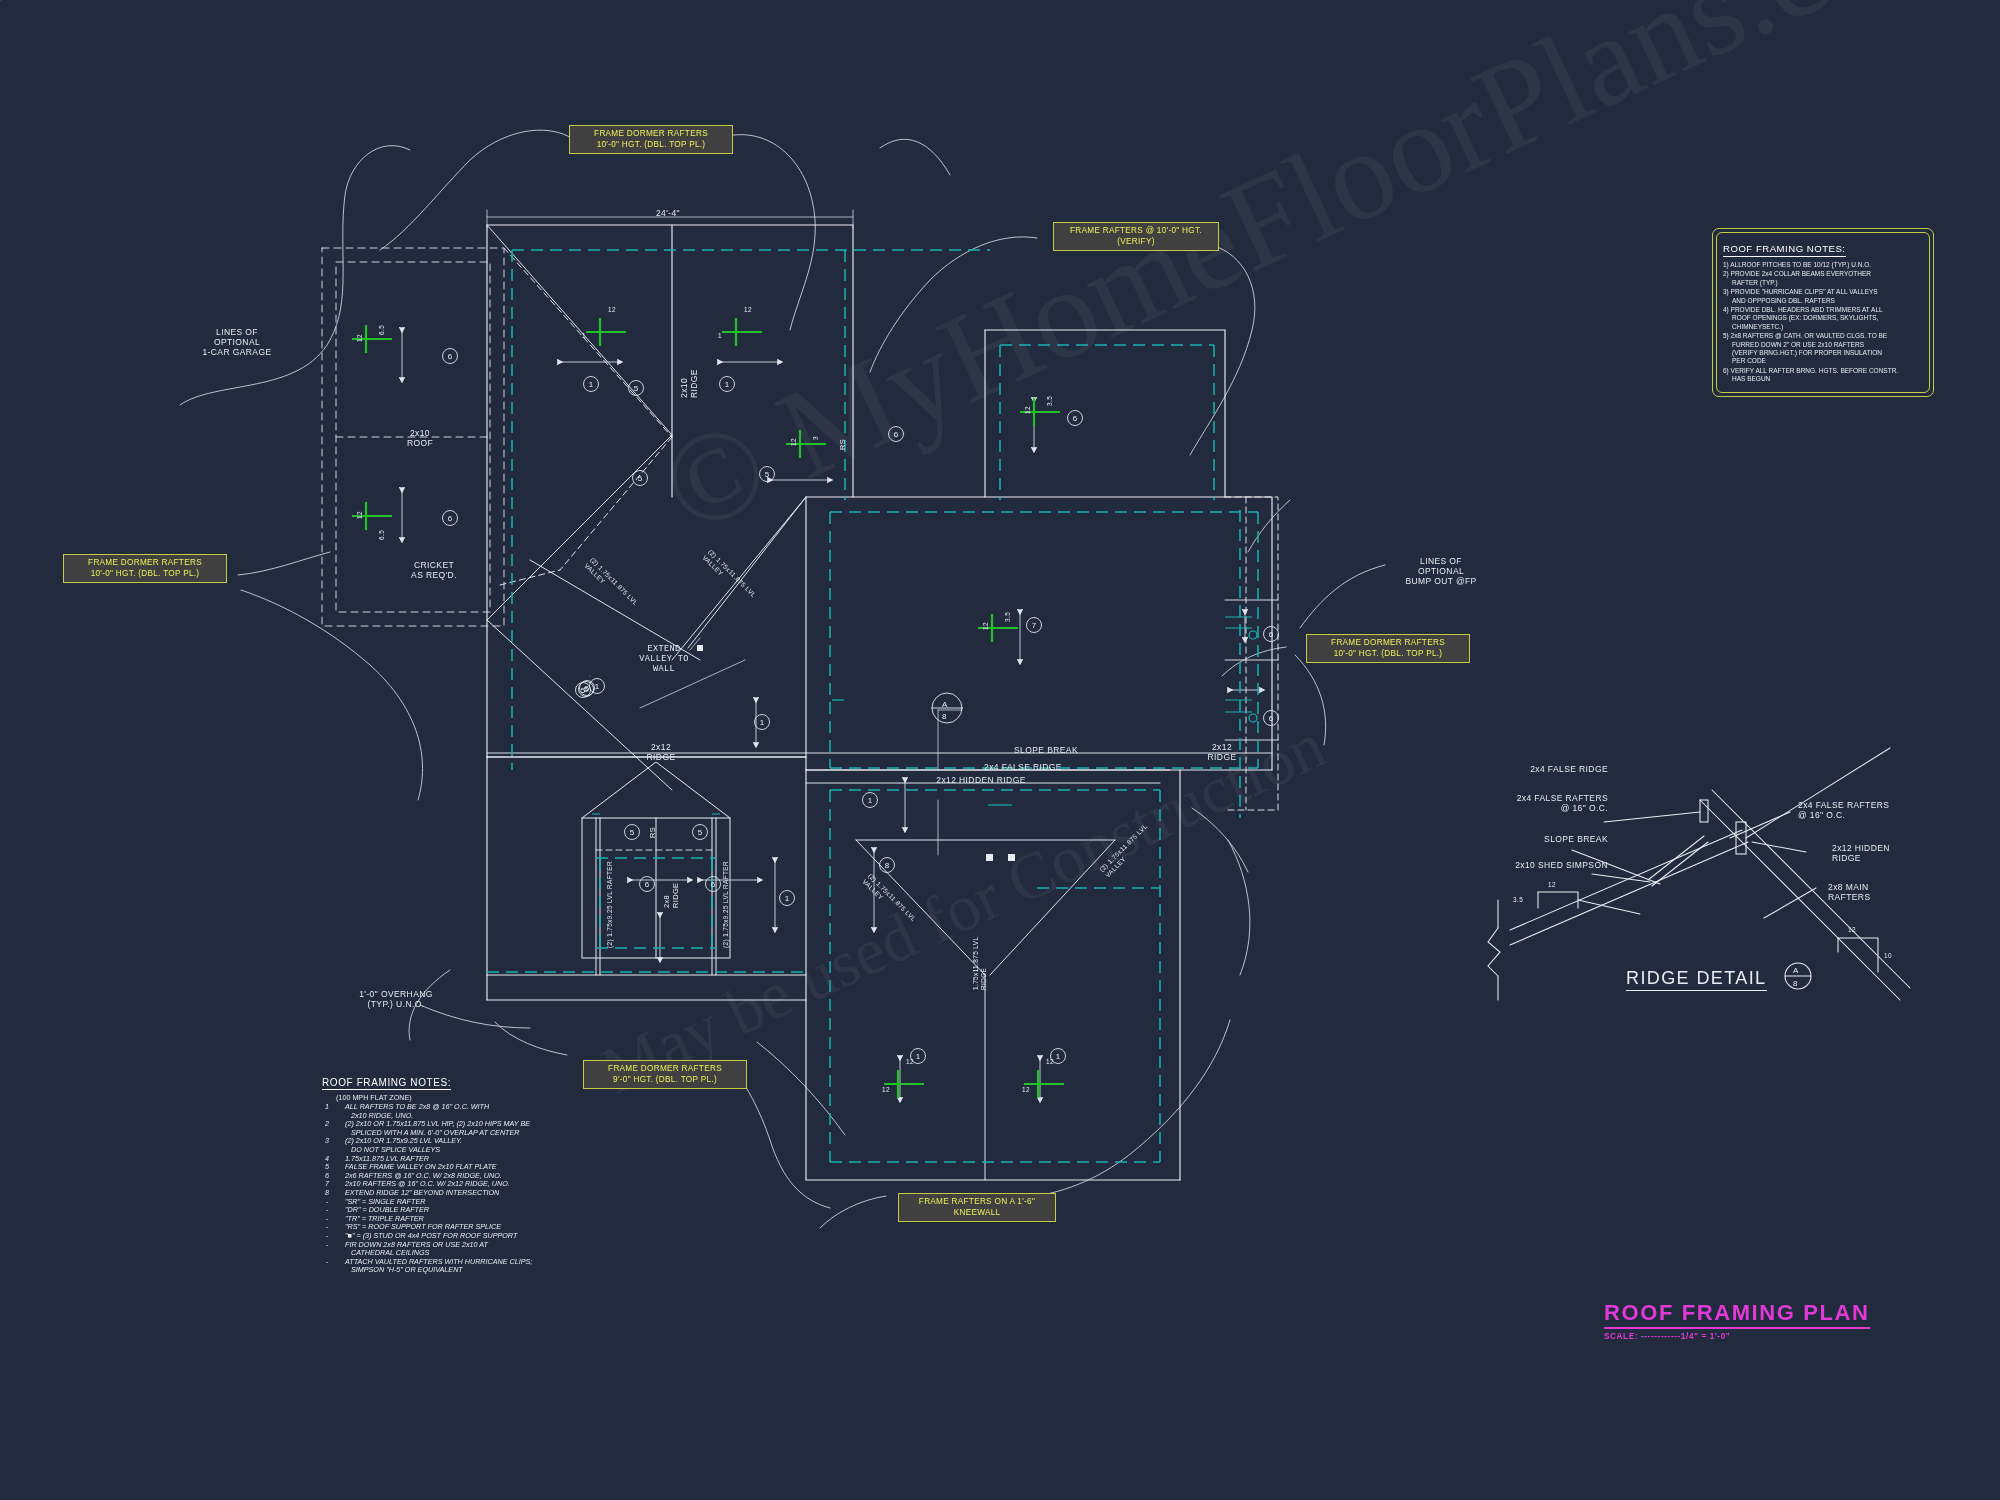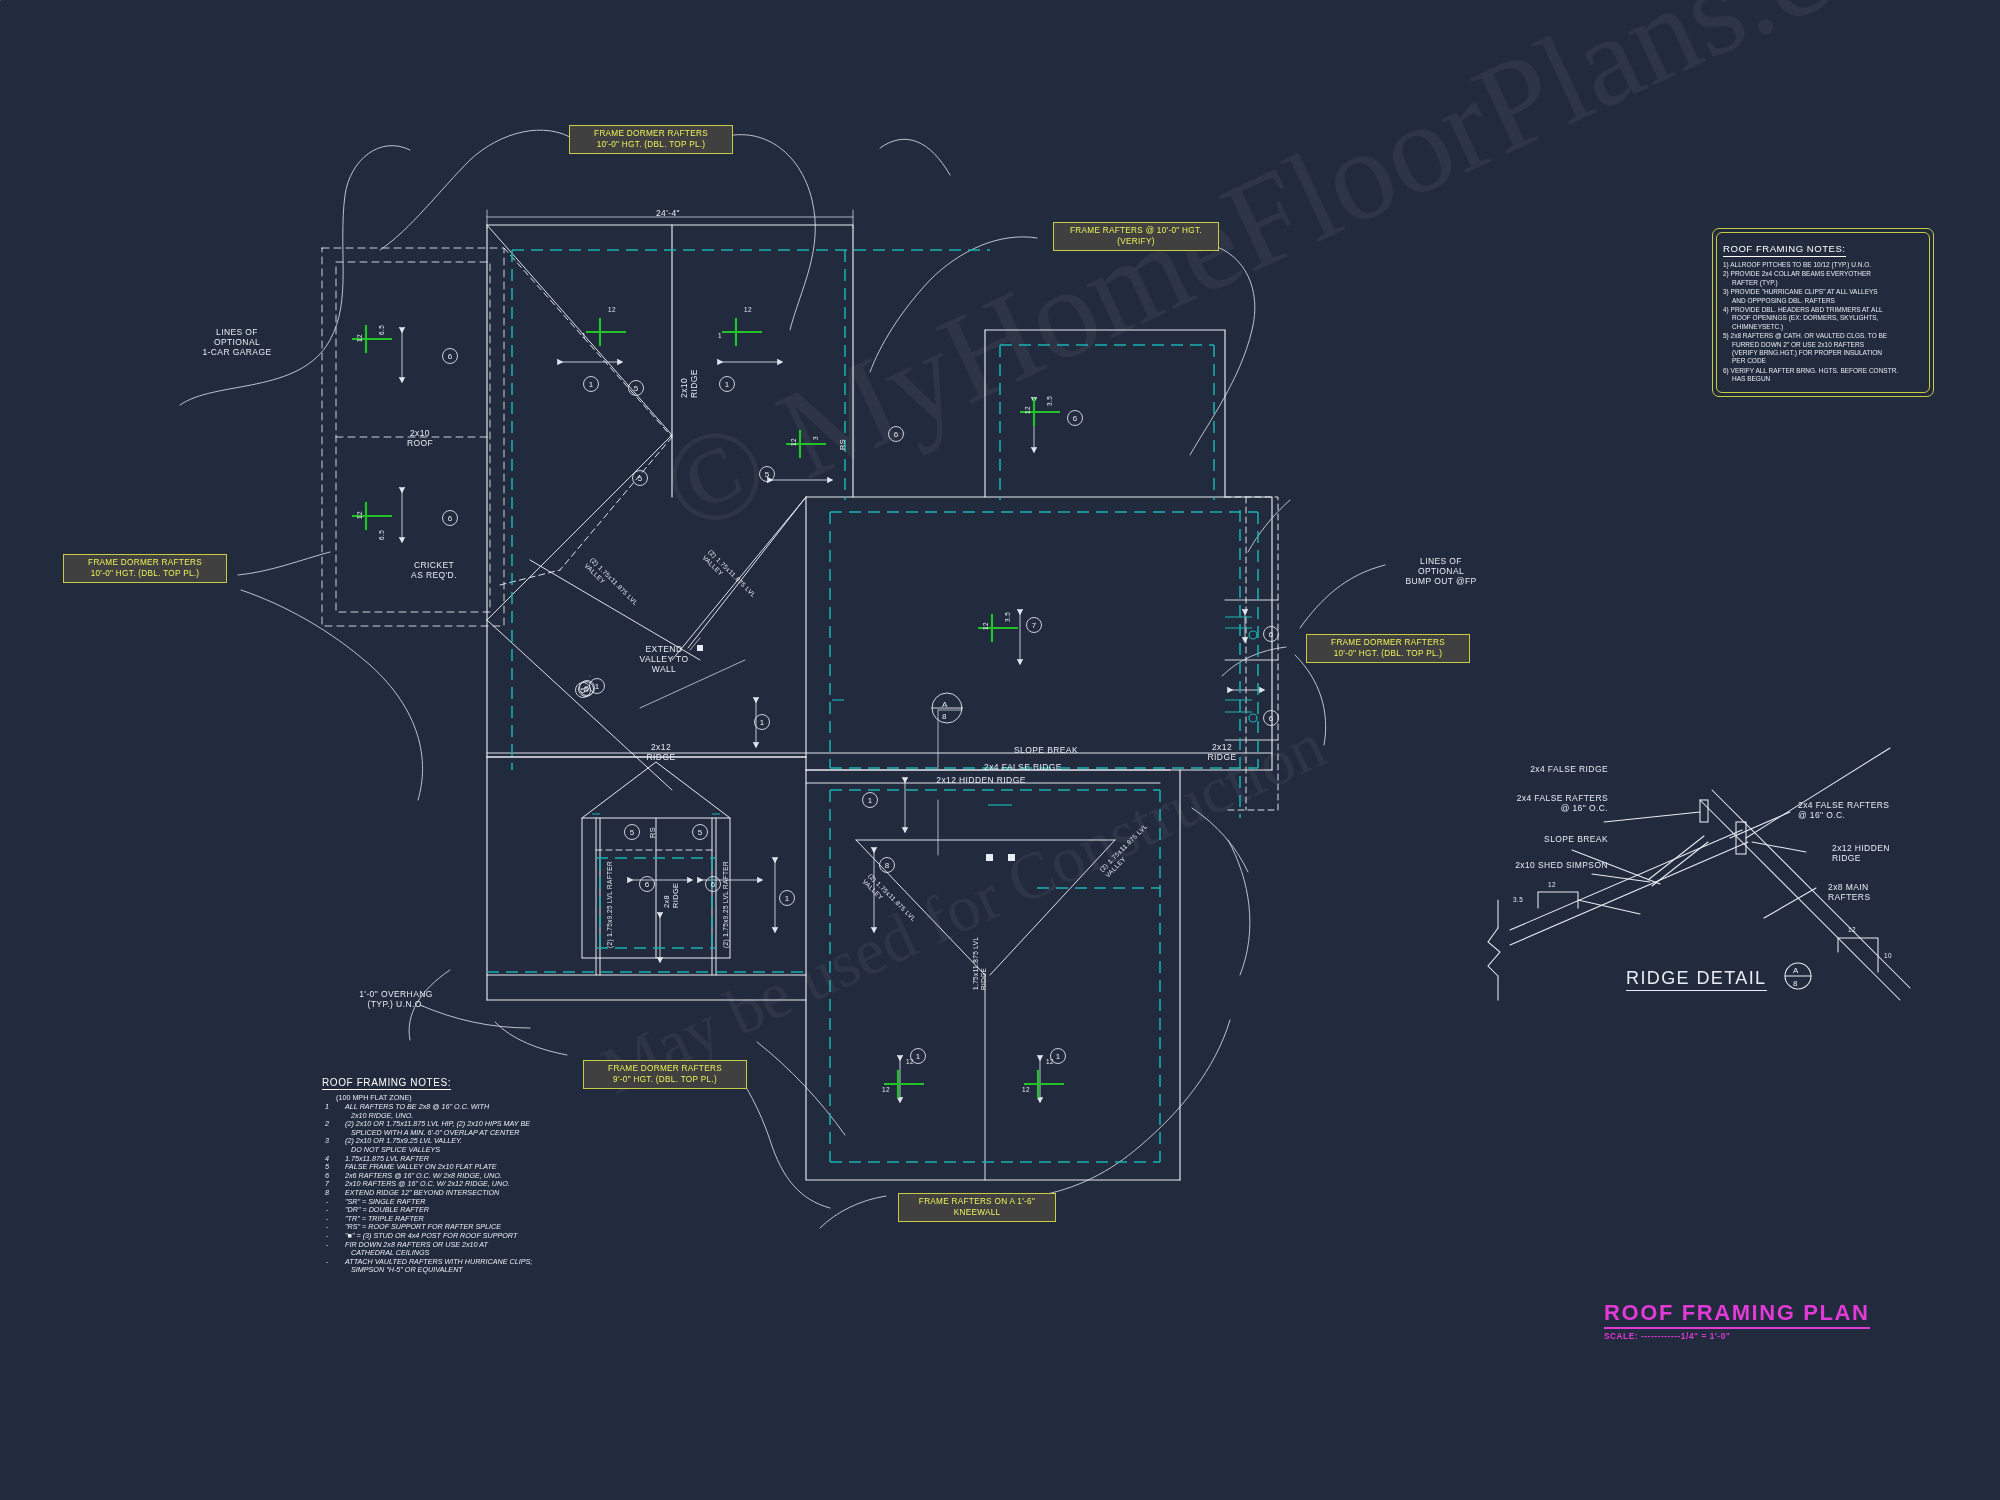--- a/index.html
+++ b/index.html
@@ -343,21 +343,21 @@
 KNEEWALL</div>
 
   <div class="t cadtxt ctr" style="left:237px;top:327px;">LINES OF
 OPTIONAL
 1-CAR GARAGE</div>
   <div class="t cadtxt ctr" style="left:1441px;top:556px;">LINES OF
 OPTIONAL
 BUMP OUT @FP</div>
   <div class="t cadtxt ctr" style="left:434px;top:560px;">CRICKET
 AS REQ'D.</div>
-  <div class="t cadtxt ctr" style="left:664px;top:644px;">EXTEND
+  <div class="t cadtxt ctr" style="left:664px;top:644px;font-family:Liberation Mono, monospace;">EXTEND
 VALLEY TO
 WALL</div>
   <div class="t cadtxt ctr" style="left:396px;top:989px;">1'-0" OVERHANG
 (TYP.) U.N.O.</div>
   <div class="t cadtxt ctr" style="left:668px;top:208px;">24'-4"</div>
 
   <div class="t cadtxt ctr" style="left:1046px;top:745px;">SLOPE BREAK</div>
   <div class="t cadtxt ctr" style="left:1023px;top:762px;">2x4 FALSE RIDGE</div>
   <div class="t cadtxt ctr" style="left:981px;top:775px;">2x12 HIDDEN RIDGE</div>
 

